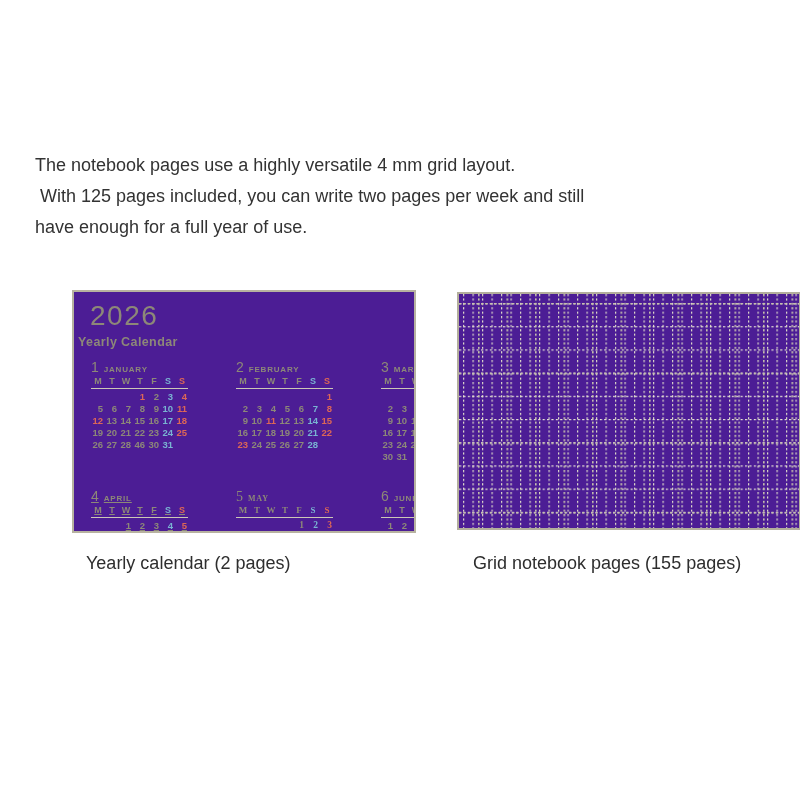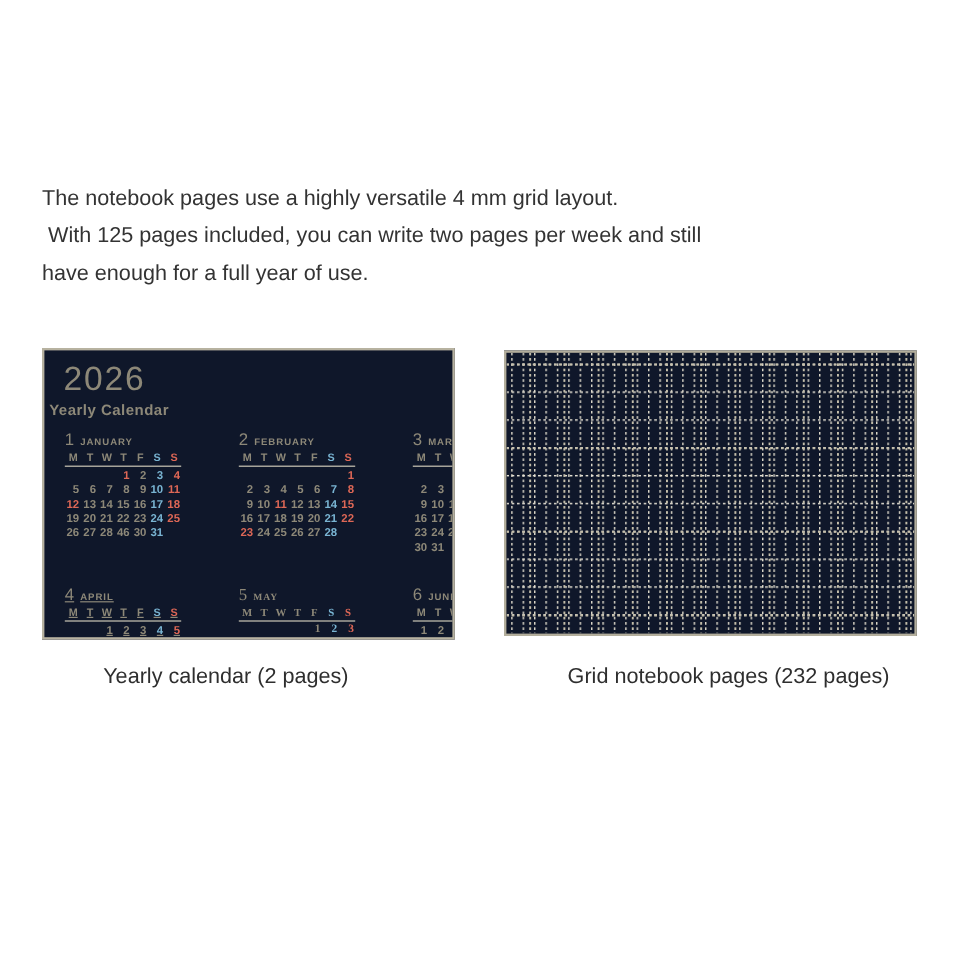--- a/index.html
+++ b/index.html
@@ -11,21 +11,21 @@
   *{margin:0;padding:0;box-sizing:border-box;}
   html,body{width:800px;height:800px;background:#ffffff;overflow:hidden;}
   body{font-family:"Liberation Sans",sans-serif;position:relative;}
 
   .intro{
     position:absolute;left:35px;top:150px;width:730px;
     font-size:18px;line-height:31px;color:var(--ink);
     white-space:pre-wrap;
   }
 
-  .figure{position:absolute;background:#0f172a;overflow:hidden;}
+  .figure{position:absolute;background:#4c1d95;overflow:hidden;margin-left:37px;}
   .calendar-page{left:35px;top:290px;width:344px;height:243px;border:2px solid var(--cal-border);}
   .grid-page{left:420px;top:292px;width:344px;height:238px;border:2px solid var(--grid-border);}
 
   .cal-year{position:absolute;left:16px;top:8px;font-size:28px;letter-spacing:1.5px;color:var(--cal-text);font-weight:400;}
   .cal-sub{position:absolute;left:4px;top:43px;font-size:12.5px;letter-spacing:.4px;color:var(--cal-text);font-weight:700;}
 
   .months{position:absolute;inset:0;border-radius:15px;}
   .month{position:absolute;width:120px;color:var(--cal-text);}
   .m-head{height:16px;white-space:nowrap;}
   .m-num{font-size:14px;font-weight:400;}
@@ -310,13 +310,13 @@
       </pattern>
     </defs>
     <rect x="0" y="0" width="340" height="234" fill="url(#gv1)"></rect>
     <rect x="0" y="0" width="340" height="234" fill="url(#gh1)"></rect>
     <rect x="0" y="0" width="340" height="234" fill="url(#gv2)"></rect>
     <rect x="0" y="0" width="340" height="234" fill="url(#gh2)"></rect>
   </svg>
 </div>
 
 <div class="caption caption-left">Yearly calendar (2 pages)</div>
-<div class="caption caption-right">Grid notebook pages (232 pages)</div>
+<div class="caption caption-right">Grid notebook pages (155 pages)</div>
 
 </body></html>

